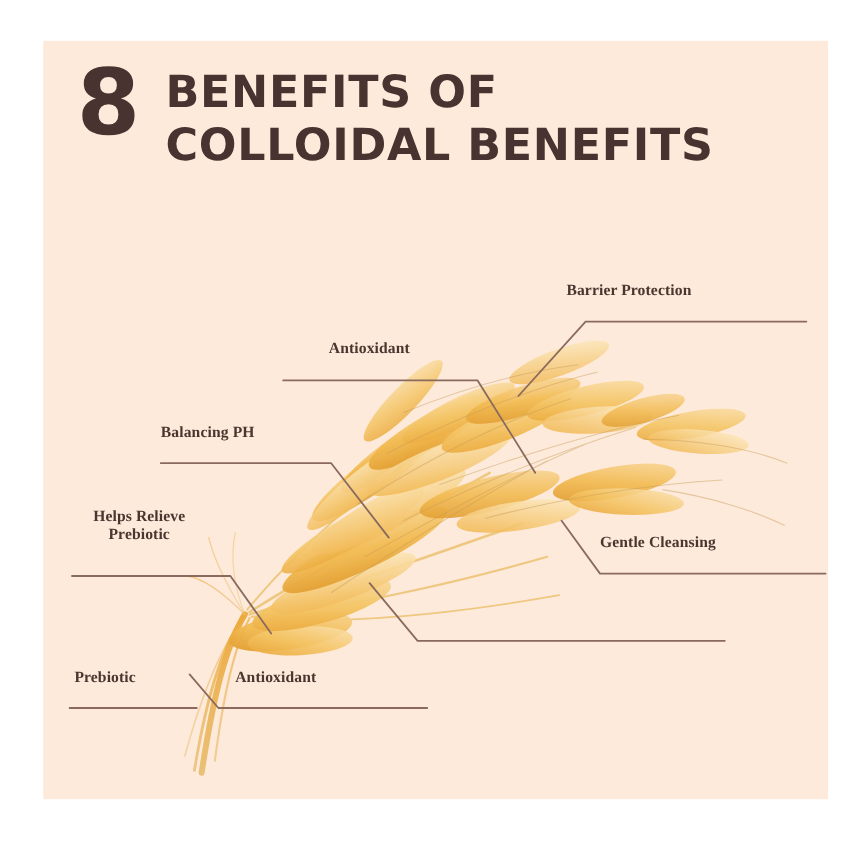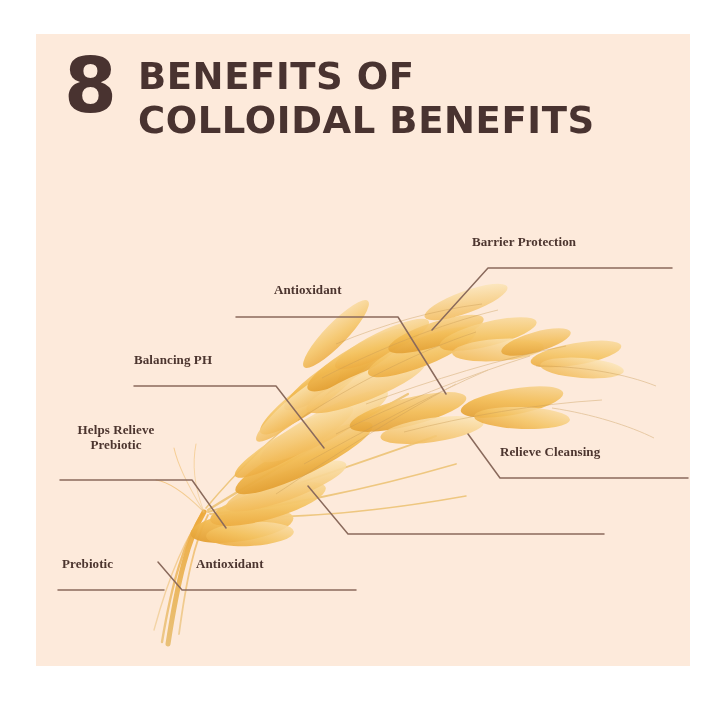--- a/index.html
+++ b/index.html
@@ -226,21 +226,21 @@
 
     <div class="label" style="left:238px; top:248px;">Antioxidant</div>
 
     <div class="label" style="left:98px; top:318px;">Balancing PH</div>
 
     <div class="label two-line" style="left:4px; top:388px; width:152px;">
       <span>Helps Relieve</span><br>
       <span>Prebiotic</span>
     </div>
 
-    <div class="label" style="left:464px; top:410px;">Relieve Cleansing</div>
+    <div class="label" style="left:464px; top:410px;">Gentle Cleansing</div>
 
 
     <div class="label" style="left:26px; top:522px;">Prebiotic</div>
 
     <div class="label" style="left:160px; top:522px;">Antioxidant</div>
 
   </div>
 </div>
 
 </body></html>

